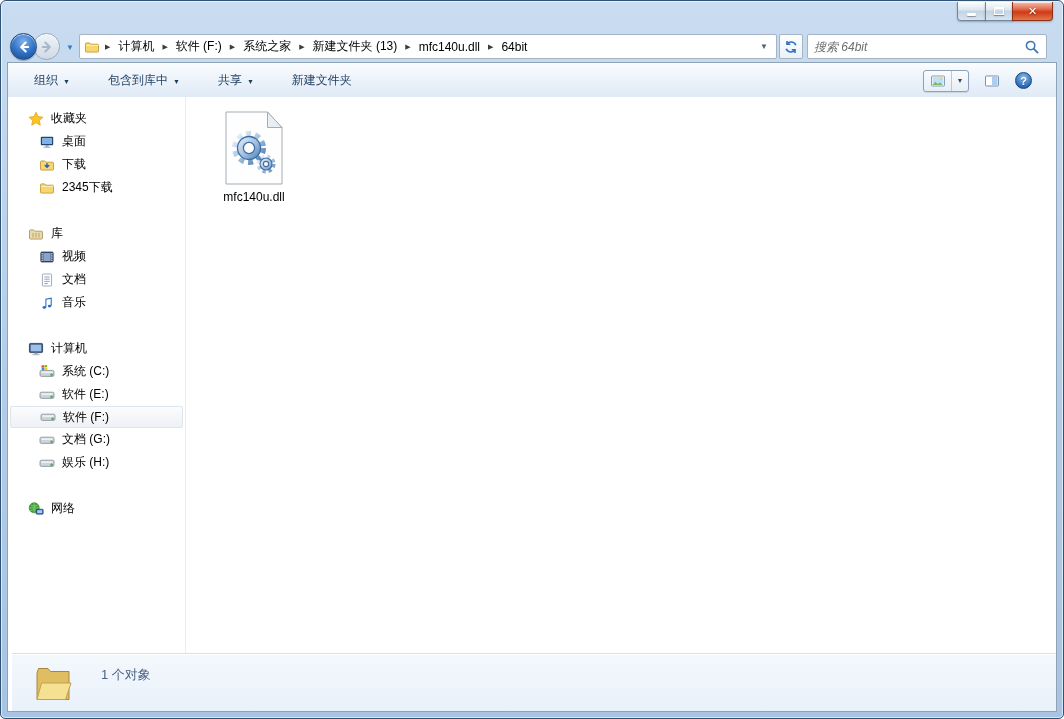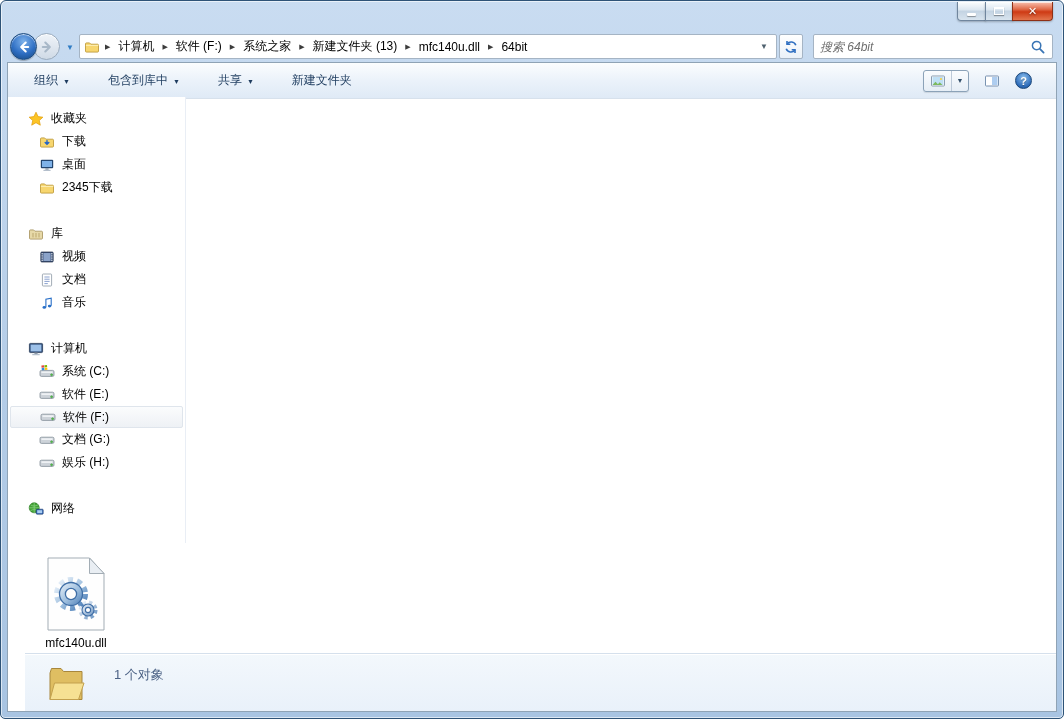--- a/index.html
+++ b/index.html
@@ -43,21 +43,21 @@
             text-align:center; cursor:default; }
   .addressbar { height:25px; width:698px; margin-left:3px; background:#fff;
             border:1px solid #a5b4c4; border-radius:2px; display:flex; align-items:center;
             padding:0 2px 0 4px; }
   .crumb { font-size:12px; color:#000; padding:2px 3px; white-space:nowrap; }
   .crumb-arrow { font-size:7px; color:#3c3c3c; margin:0 5px; }
   .addr-caret { margin-left:auto; color:#50626f; font-size:8px; padding:0 6px; }
   .refreshbtn { width:24px; height:25px; margin-left:2px; border:1px solid #a5b4c4;
             border-radius:2px; background:linear-gradient(#ffffff,#eaf1f8);
             display:flex; align-items:center; justify-content:center; }
-  .searchbox { width:240px; height:25px; margin-left:10px; background:#fff;
+  .searchbox { width:240px; height:25px; margin-left:4px; background:#fff;
             border:1px solid #a5b4c4; border-radius:2px; display:flex; align-items:center; }
   .searchbox input { flex:1; min-width:0; border:none; outline:none; background:transparent;
             font:12px "Liberation Sans","DejaVu Sans",sans-serif; padding:0 6px; color:#000; }
   .searchbox input::placeholder { color:#6f6f6f; font-style:italic; }
   .search-ic { margin-right:6px; display:flex; }
 
   
   .client { position:absolute; left:6px; right:6px; top:61px; bottom:6px;
             background:#fff; border:1px solid #8fa3b5; }
   .toolbar { position:absolute; top:0; left:0; right:0; height:36px;
@@ -74,38 +74,38 @@
             border-right:1px solid #bcc9d8; }
   .views-caret { width:16px; display:flex; align-items:center; justify-content:center;
             font-size:7px; color:#33506b; }
   .tb-ic { display:flex; align-items:center; }
   .helpbtn { width:17px; height:17px; border-radius:50%; border:1px solid #1c4879;
             background:radial-gradient(circle at 50% 32%,#8cc0ef,#2c6ab8 70%,#1c4d8f);
             color:#fff; font-weight:bold; font-size:11px; display:flex; align-items:center;
             justify-content:center; text-shadow:0 1px 1px rgba(0,0,0,.35); }
 
   .bodyarea { position:absolute; top:34px; bottom:58px; left:0; right:0; display:flex;
-            overflow:hidden;flex-direction:column; }
+            overflow:hidden; }
   .sidebar { width:178px; flex:0 0 178px; border-right:1px solid #e9eef5;
             padding-top:10px; background:#fff; }
   .nav-group { margin-bottom:23px; }
   .nav-header { height:23px; display:flex; align-items:center; padding-left:20px; gap:7px;
             font-size:12px; color:#000; }
   .nav-item { height:23px; display:flex; align-items:center; padding-left:31px; gap:7px;
             font-size:12px; color:#000; }
   .nav-item.hl { background:linear-gradient(#fbfcfd,#eef1f5); border:1px solid #dfe5ec;
             border-radius:2px; margin:0 2px; padding-left:29px; height:22px; }
   .ic { width:16px; height:16px; display:inline-flex; flex:0 0 16px; }
 
   .main { flex:1; padding:14px 0 0 23px; background:#fff; }
   .file-item { width:90px; display:flex; flex-direction:column; align-items:center; }
   .dll-icon { width:58px; height:74px; position:relative; }
   .file-name { margin-top:5px; font-size:12px; color:#000; white-space:nowrap; }
 
-  .details { position:absolute; left:17px; right:0; bottom:0; height:58px;
+  .details { position:absolute; left:4px; right:0; bottom:0; height:58px;
             background:linear-gradient(#f3f8fc,#e9f1fa); border-top:1px solid #d5e0ec;
             box-shadow:inset 0 1px 0 #fff; display:flex; align-items:flex-start;
             padding:7px 0 0 21px; }
   .count { margin-left:28px; margin-top:5px; font-size:13px; color:#4c6285; }
 </style>
 </head>
 <body>
 
 <div class="window">
 
@@ -243,36 +243,36 @@
             <span class="ic">
               <svg viewBox="0 0 16 16" width="16" height="16">
                   <path d="M8 1.2l2.1 4.4 4.8.6-3.6 3.3 1 4.7L8 11.7l-4.3 2.5 1-4.7L1.1 6.2l4.8-.6z" fill="#fcc425" stroke="#e09c0a" stroke-width=".7"></path>
                 </svg>
             </span>
             <span>收藏夹</span>
           </div>
           <div class="nav-item">
             <span class="ic">
               <svg viewBox="0 0 16 16" width="16" height="16">
-                  <path d="M1.5 4.8c0-.5.4-.9.9-.9h3.2l1.3 1.3h6.7c.5 0 .9.4.9.9v6.1c0 .5-.4.9-.9.9H2.4c-.5 0-.9-.4-.9-.9z" fill="#f7d66f" stroke="#b8922e" stroke-width=".8"></path>
-                  <path d="M8 6.6v3.4M6.2 8.5L8 10.3l1.8-1.8" stroke="#1f62c9" stroke-width="1.4" fill="none" stroke-linecap="round"></path>
-                </svg>
-            </span>
-            <span>下载</span>
-          </div>
-          <div class="nav-item">
-            <span class="ic">
-              <svg viewBox="0 0 16 16" width="16" height="16">
                   <rect x="1.8" y="2.8" width="12.4" height="8.4" rx="1" fill="#24466f"></rect>
                   <rect x="3" y="4" width="10" height="6" fill="#7fb2e8"></rect>
                   <rect x="6.4" y="11.2" width="3.2" height="1.6" fill="#8d9aa9"></rect>
                   <rect x="4.4" y="12.8" width="7.2" height="1.2" rx=".5" fill="#b4bfcc"></rect>
                 </svg>
             </span>
             <span>桌面</span>
+          </div>
+          <div class="nav-item">
+            <span class="ic">
+              <svg viewBox="0 0 16 16" width="16" height="16">
+                  <path d="M1.5 4.8c0-.5.4-.9.9-.9h3.2l1.3 1.3h6.7c.5 0 .9.4.9.9v6.1c0 .5-.4.9-.9.9H2.4c-.5 0-.9-.4-.9-.9z" fill="#f7d66f" stroke="#b8922e" stroke-width=".8"></path>
+                  <path d="M8 6.6v3.4M6.2 8.5L8 10.3l1.8-1.8" stroke="#1f62c9" stroke-width="1.4" fill="none" stroke-linecap="round"></path>
+                </svg>
+            </span>
+            <span>下载</span>
           </div>
           <div class="nav-item">
             <span class="ic">
               <svg viewBox="0 0 16 16" width="16" height="16">
                   <path d="M1.5 4.8c0-.5.4-.9.9-.9h3.2l1.3 1.3h6.7c.5 0 .9.4.9.9v6.1c0 .5-.4.9-.9.9H2.4c-.5 0-.9-.4-.9-.9z" fill="#f7d66f" stroke="#b8922e" stroke-width=".8"></path>
                   <path d="M1.9 6.4h12.4" stroke="#fdf0bd" stroke-width=".9"></path>
                 </svg>
             </span>
             <span>2345下载</span>
           </div>

